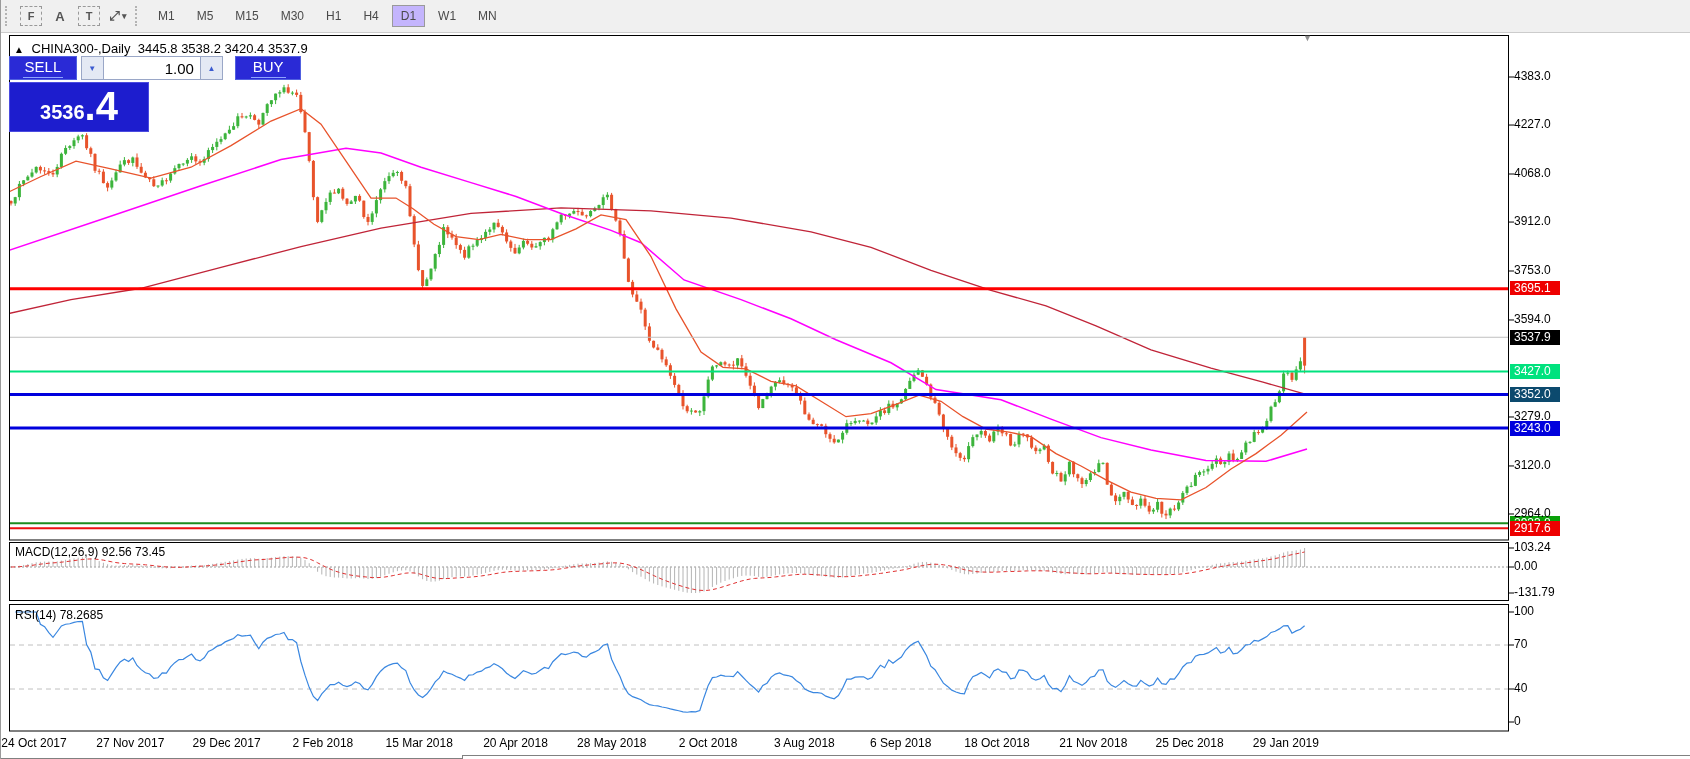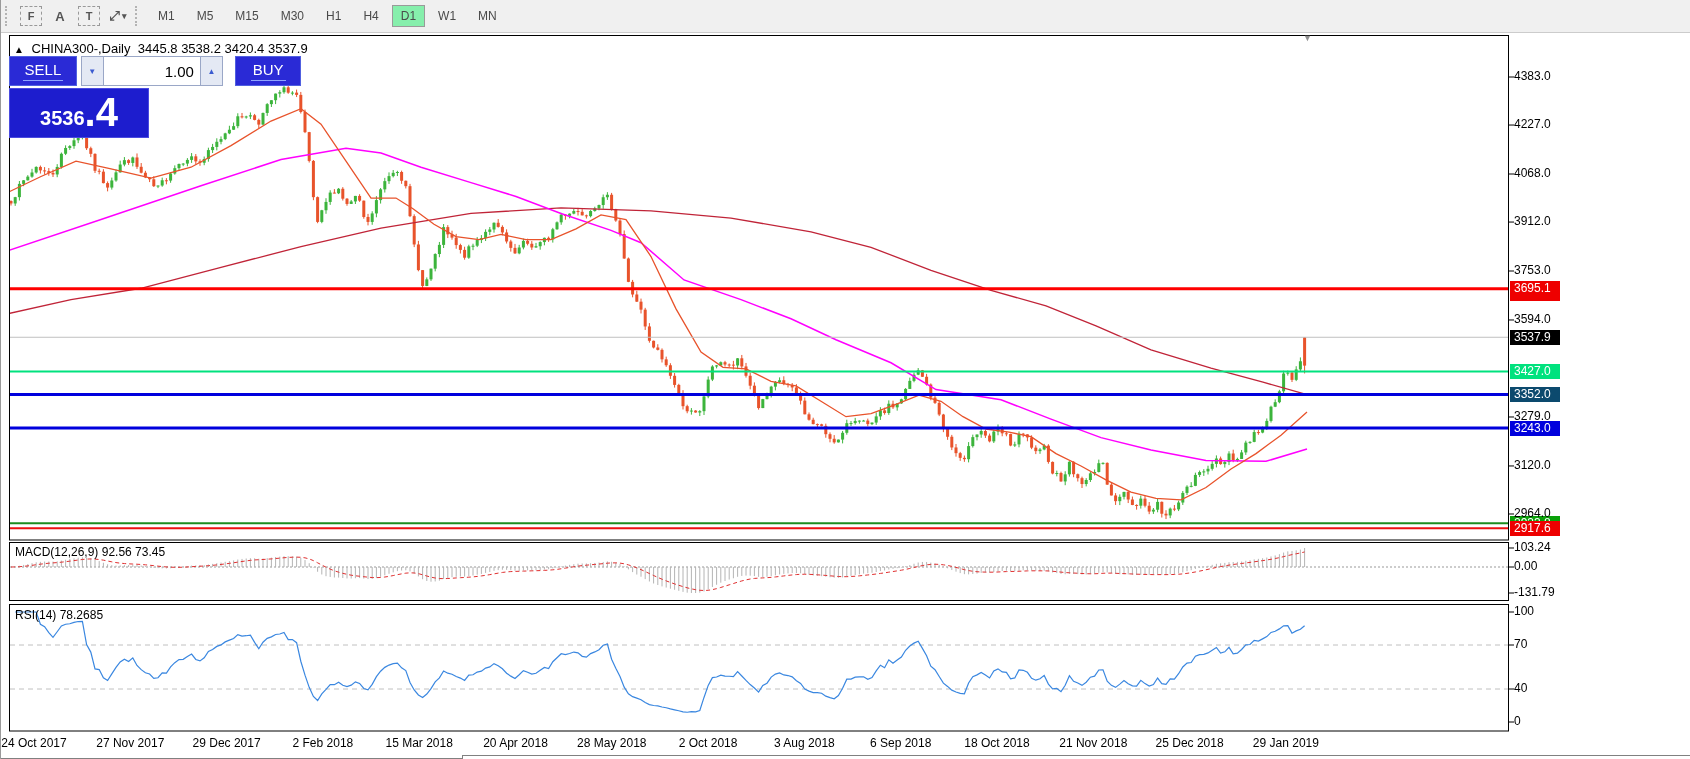--- a/index.html
+++ b/index.html
@@ -4,34 +4,34 @@
 <style>
   html,body{margin:0;padding:0;background:#fff;font-family:"Liberation Sans",sans-serif;}
   #win{position:relative;width:1690px;height:759px;overflow:hidden;background:#fff;border-left:1px solid #9a9a9a;box-sizing:border-box;}
   
   #toolbar{position:absolute;left:0;top:0;width:100%;height:33px;background:#f0f0f0;border-bottom:1px solid #cccccc;display:flex;align-items:center;padding-left:2px;box-sizing:border-box;z-index:6;}
   .grip{width:4px;height:20px;border-left:2px dotted #b3b3b3;margin:0 6px 0 2px;}
   .tb-icon{min-width:24px;height:24px;display:flex;align-items:center;justify-content:center;color:#555;font-weight:bold;font-size:13px;margin:0 3px;cursor:default;}
   .tb-icon.dashedbox{border:1px dashed #999;width:20px;height:18px;min-width:20px;font-size:11px;}
   .caret{font-size:9px;color:#555;margin-left:2px;}
   .tf-btn{padding:3px 8px;font-size:12px;color:#4a4a4a;border:1px solid transparent;margin:0 2px;cursor:default;}
-  .tf-btn.active{background:#86efac;border:1px solid #9a9a9a;}
+  .tf-btn.active{background:#c4b5fd;border:1px solid #9a9a9a;}
   
   #chart{position:absolute;left:0;top:0;z-index:1;}
   #labels{position:absolute;left:0;top:0;width:1690px;height:759px;z-index:4;pointer-events:none;}
   .ytick{position:absolute;left:1513px;font-size:12px;color:#000;white-space:nowrap;}
   .badge{position:absolute;left:1509px;width:50px;height:15px;color:#fff;font-size:12px;line-height:15px;padding-left:4px;box-sizing:border-box;overflow:hidden;white-space:nowrap;}
   .date{position:absolute;top:736px;font-size:12px;color:#000;transform:translateX(-50%);white-space:nowrap;}
   .pane-title{position:absolute;font-size:12px;color:#000;white-space:nowrap;}
   #hdr{position:absolute;left:13px;top:41px;font-size:13px;color:#000;z-index:5;white-space:nowrap;}
   #hdr .arr{font-size:10px;margin-right:4px;}
   .scrollmark{position:absolute;font-size:9px;color:#909090;}
   
   #widget{position:absolute;left:8px;top:56px;width:292px;z-index:5;}
-  #widget .row1{display:flex;align-items:stretch;height:30px;margin-bottom:2px;}
+  #widget .row1{display:flex;align-items:stretch;height:24px;margin-bottom:2px;}
   .tw-btn{background:#2a2ad6;color:#fff;border:1px solid#5060e0;font-size:15px;display:flex;align-items:center;justify-content:center;cursor:pointer;}
   .tw-btn .lbl{border-bottom:1px solid #8fa4ff;padding:0 2px 2px 2px;}
   #sellBtn{width:68px;}
   #buyBtn{width:66px;margin-left:12px;}
   .spin{width:22px;background:#e4e9f4;border:1px solid #9aa7c7;color:#3b5bd0;font-size:8px;display:flex;align-items:center;justify-content:center;cursor:pointer;}
   #volInput{width:90px;border:1px solid #9aa7c7;border-left:none;border-right:none;text-align:right;font-size:15px;padding:0 6px 0 0;color:#000;font-family:"Liberation Sans",sans-serif;}
   #widget .row2{display:flex;flex-direction:column;}
   .price-panel{height:50px;background:#1d1dce;border:1px solid #4b4be0;color:#fff;display:flex;align-items:baseline;justify-content:center;box-sizing:border-box;}
   .price-panel .small{font-size:20px;font-weight:bold;align-self:flex-end;margin-bottom:7px;}
   .price-panel .big{font-size:40px;font-weight:bold;line-height:46px;}
@@ -1079,21 +1079,21 @@
   </div>
 
   <div id="labels">
     <div class="pane-title" style="left:14px;top:545px;">
       <span>MACD(12,26,9)</span> <span>92.56 73.45</span>
     </div>
     <div class="pane-title" style="left:14px;top:608px;">
       <span>RSI(14)</span> <span>78.2685</span>
     </div>
     <div class="scrollmark" style="left:1302px;top:33px;">▼</div>
-  <div class="badge" style="top:281.345684px;background:#ee0000;height:20px;">3695.1</div>
+  <div class="badge" style="top:281.345684px;background:#ee0000;height:14px;">3695.1</div>
       <div class="badge" style="top:329.75699599999996px;background:#000000;height:15px;">3537.9</div>
       <div class="badge" style="top:363.90976px;background:#00e27e;height:15px;">3427.0</div>
       <div class="badge" style="top:387.00676px;background:#0c4a6e;height:15px;">3352.0</div>
       <div class="badge" style="top:420.5744px;background:#0000dd;height:15px;">3243.0</div>
       <div class="badge" style="top:515.795632px;background:#0aa00a;height:15px;">2933.8</div>
       <div class="badge" style="top:520.784584px;background:#ee0000;height:15px;">2917.6</div>
       <div class="ytick" style="top:69px;">4383.0</div>
       <div class="ytick" style="top:117.04176000000001px;">4227.0</div>
       <div class="ytick" style="top:166.00740000000002px;">4068.0</div>
       <div class="ytick" style="top:214.04916px;">3912.0</div>

